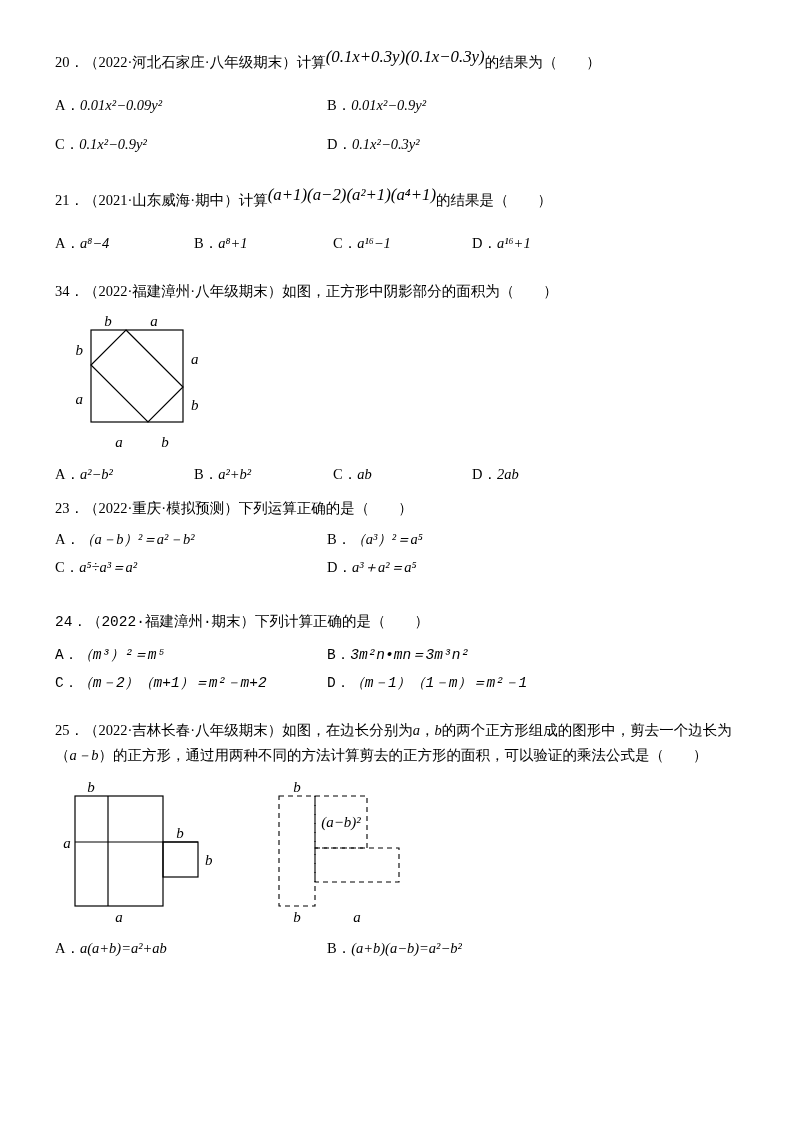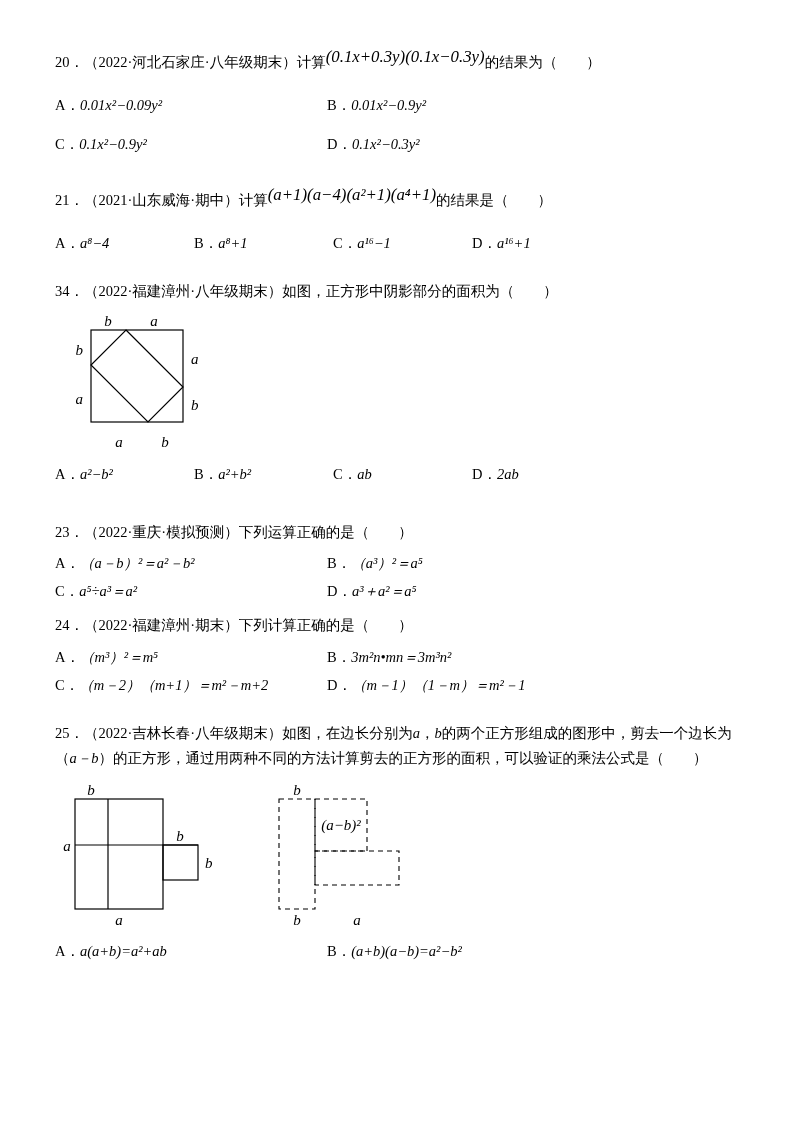--- a/index.html
+++ b/index.html
@@ -54,21 +54,21 @@
           <span class="math">0.1x²−0.9y²</span>
       </div>
       <div class="opt half">
         <span class="opt-label">D．</span>
           <span class="math">0.1x²−0.3y²</span>
       </div>
     </div>
   </section>
 
   <section class="q">
-    <div class="stem"><span>21．（2021·山东威海·期中）计算</span><span class="math raised-formula">(a+1)(a−4)(a²+1)(a⁴+1)</span><span>的结果是（　　）</span></div>
+    <div class="stem"><span>21．（2021·山东威海·期中）计算</span><span class="math raised-formula">(a+1)(a−2)(a²+1)(a⁴+1)</span><span>的结果是（　　）</span></div>
     <div class="opt-row mt-lg">
       <div class="opt quarter">
         <span class="opt-label">A．</span>
           <span class="math">a⁸−4</span>
       </div>
       <div class="opt quarter">
         <span class="opt-label">B．</span>
           <span class="math">a⁸+1</span>
       </div>
       <div class="opt quarter">
@@ -111,21 +111,21 @@
         <span class="opt-label">C．</span>
           <span class="math">ab</span>
       </div>
       <div class="opt quarter">
         <span class="opt-label">D．</span>
           <span class="math">2ab</span>
       </div>
     </div>
   </section>
 
-  <section class="q" style="margin-top:36px;">
+  <section class="q" style="margin-top:12px;">
     <div class="stem"><span>23．（2022·重庆·模拟预测）下列运算正确的是（　　）</span></div>
     <div class="opt-row mt-sm">
       <div class="opt half">
         <span class="opt-label">A．</span>
           <span class="math">（a－b）²＝a²－b²</span>
       </div>
       <div class="opt half">
         <span class="opt-label">B．</span>
           <span class="math">（a³）²＝a⁵</span>
       </div>
@@ -135,21 +135,21 @@
         <span class="opt-label">C．</span>
           <span class="math">a⁵÷a³＝a²</span>
       </div>
       <div class="opt half">
         <span class="opt-label">D．</span>
           <span class="math">a³＋a²＝a⁵</span>
       </div>
     </div>
   </section>
 
-  <section class="q" style="margin-top:12px;">
+  <section class="q" style="margin-top:33px;font-family:Liberation Mono, monospace;">
     <div class="stem"><span>24．（2022·福建漳州·期末）下列计算正确的是（　　）</span></div>
     <div class="opt-row mt-sm">
       <div class="opt half">
         <span class="opt-label">A．</span>
           <span class="math">（m³）²＝m⁵</span>
       </div>
       <div class="opt half">
         <span class="opt-label">B．</span>
           <span class="math">3m²n•mn＝3m³n²</span>
       </div>

